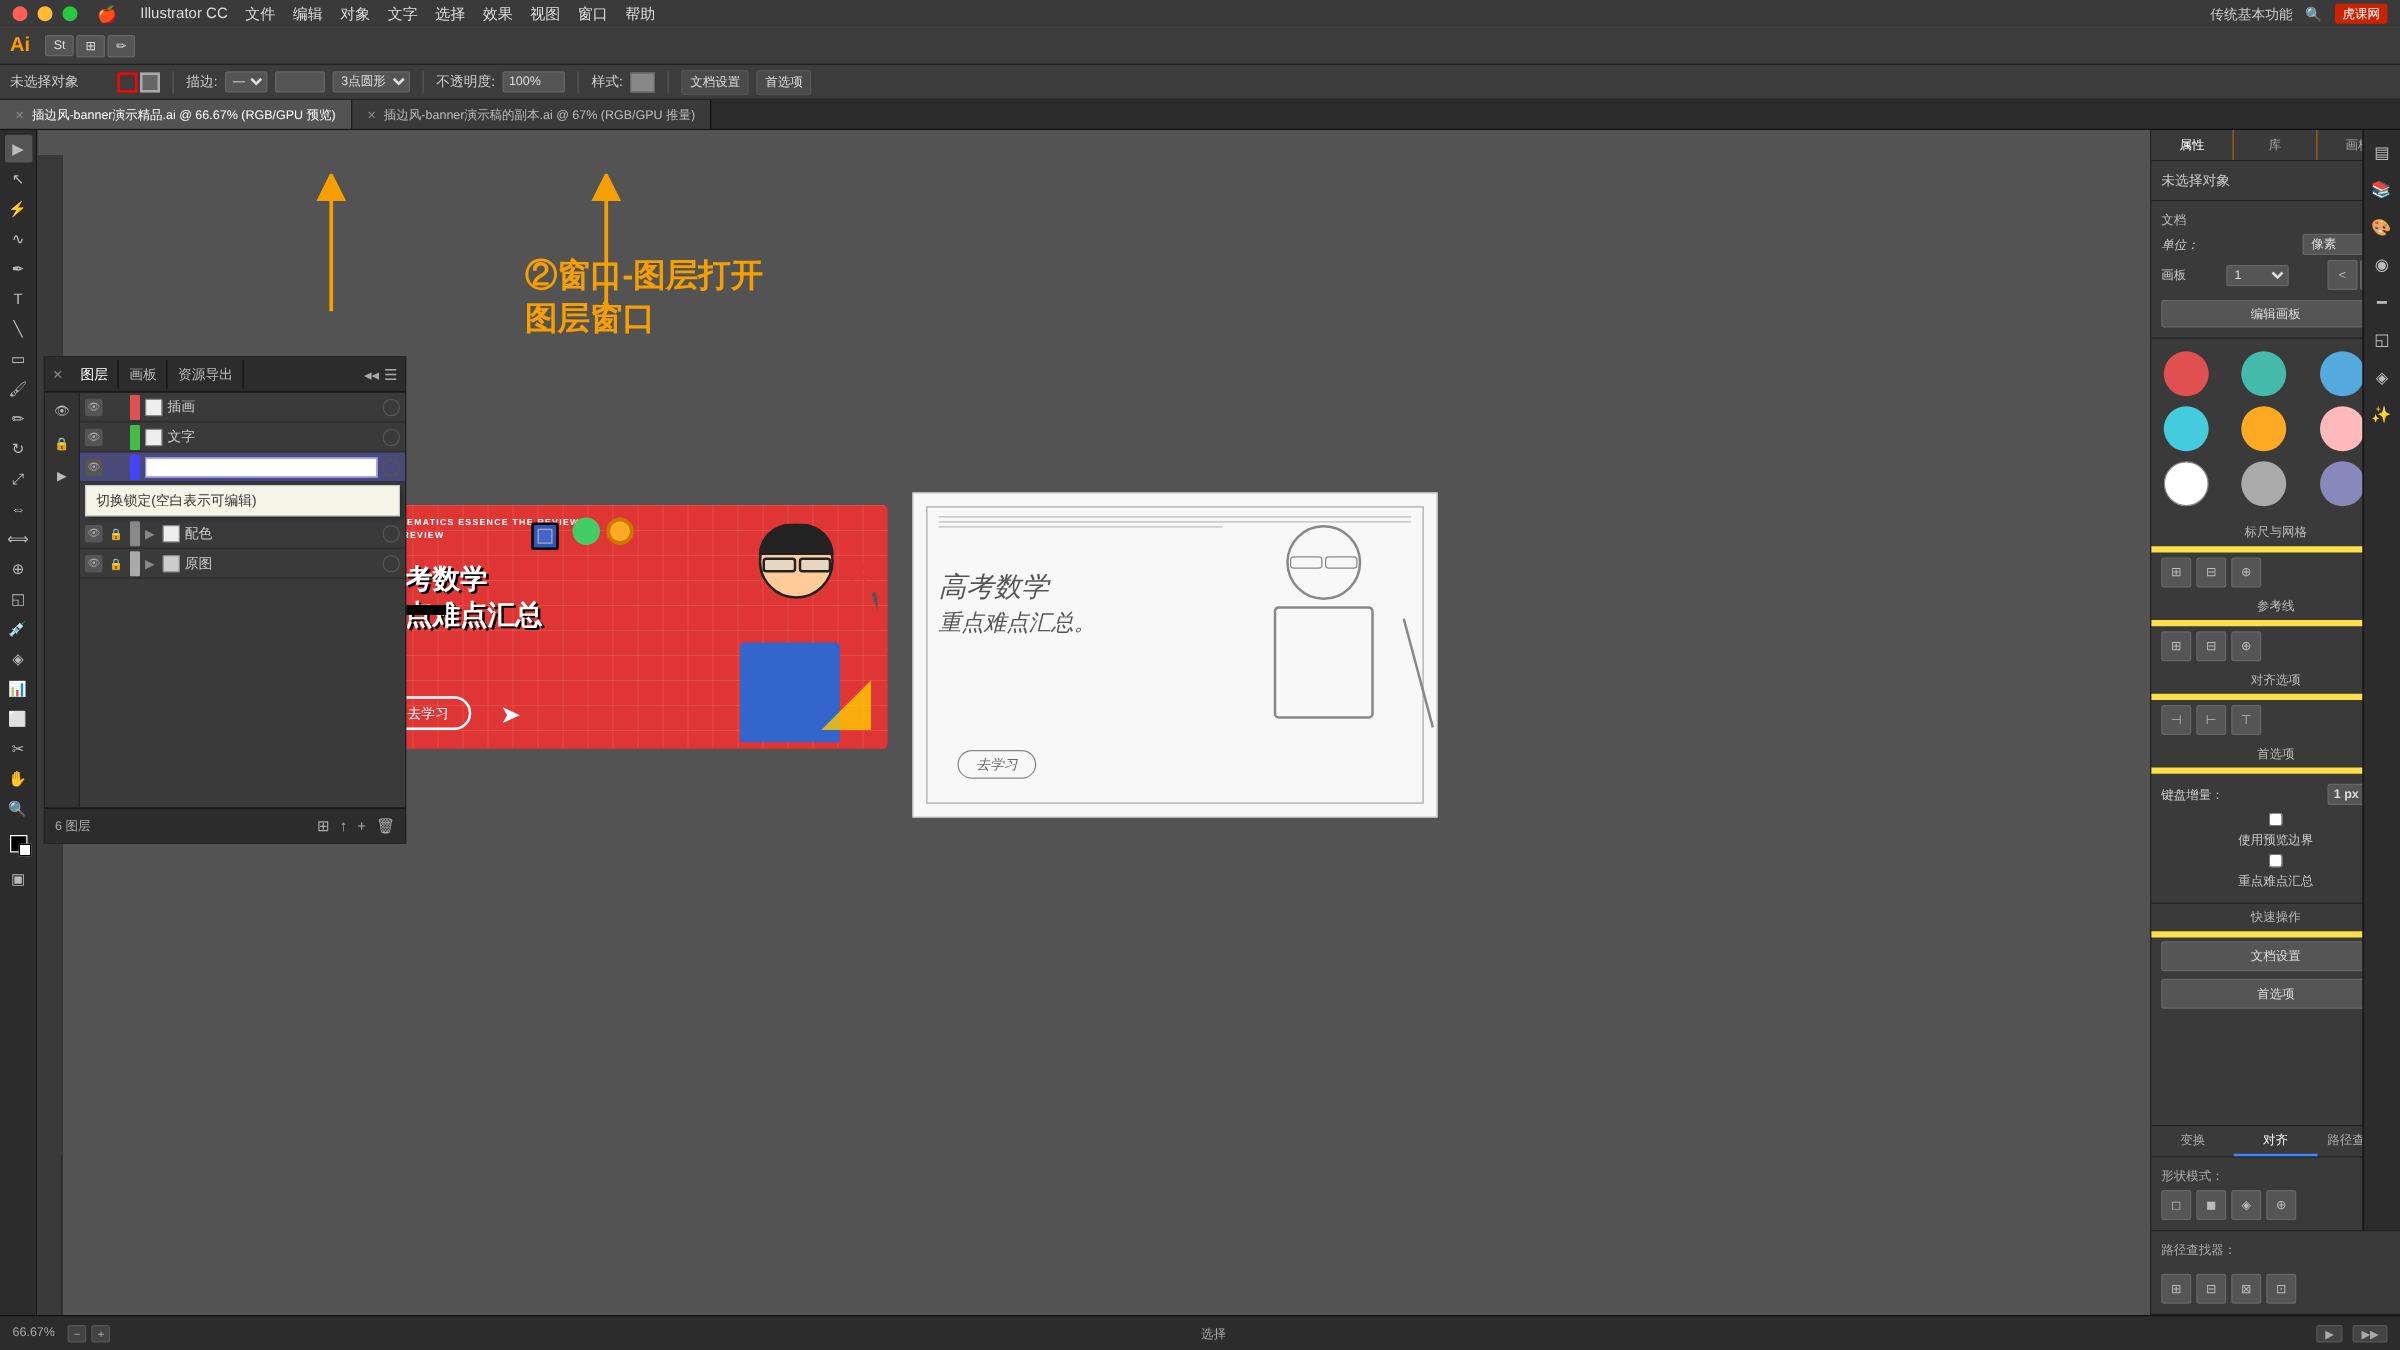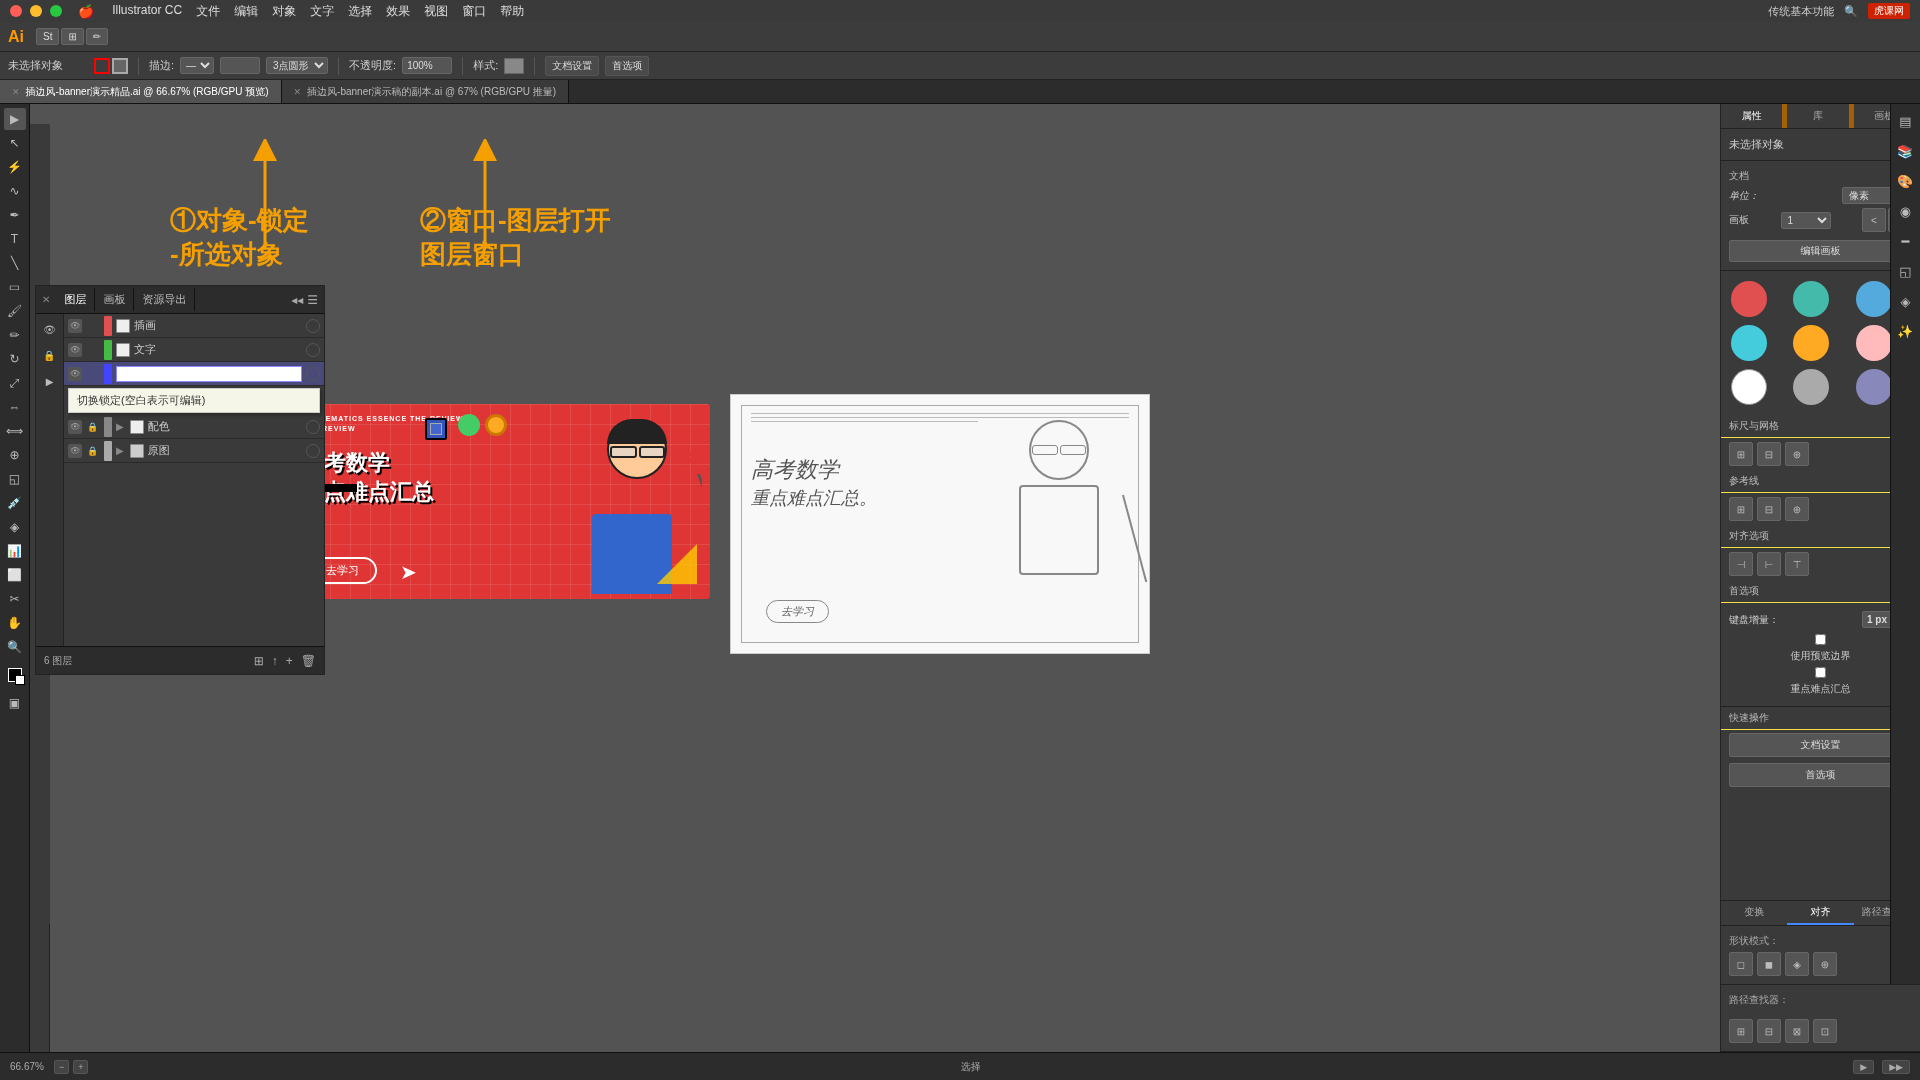--- a/index.html
+++ b/index.html
@@ -176,42 +176,42 @@
       display: flex; flex-direction: column;
       font-size: 11px; color: #ccc;
       overflow: hidden;
     }
     .panel-tabs {
       display: flex; border-bottom: 1px solid #222;
     }
     .panel-tab {
       flex: 1; text-align: center; padding: 5px 0;
       font-size: 10px; cursor: pointer; color: #aaa;
-      border-right: 5px solid #a16207;
+      border-right: 1px solid #a16207;
     }
     .panel-tab.active { color: #fff; background: #3a3a3a; }
     .panel-section { padding: 8px; border-bottom: 1px solid #222; }
     .panel-row { display: flex; align-items: center; justify-content: space-between; margin-bottom: 4px; }
     .panel-row select {
       background: #555; border: 1px solid #666; color: #ddd;
       font-size: 10px; padding: 1px; border-radius: 2px; width: 70px;
     }
     .panel-btn {
       background: #555; border: 1px solid #666; color: #ddd;
       font-size: 10px; padding: 3px 8px; border-radius: 2px; cursor: pointer;
       width: 100%; text-align: center; margin-top: 4px;
     }
     .color-circles {
       display: grid; grid-template-columns: repeat(3, 1fr);
       gap: 8px; padding: 10px;
     }
     .color-circle {
       width: 36px; height: 36px; border-radius: 50%;
     }
-    .panel-section-title { font-size: 10px; color: #bbb; padding: 4px 8px; border-bottom: 1px solid #fde047; }
+    .panel-section-title { font-size: 10px; color: #bbb; padding: 4px 8px; border-bottom: 5px solid #fde047; text-align: center; }
 
     .panel-checkbox-row { display: flex; align-items: center; gap: 4px; padding: 2px 8px; font-size: 10px; flex-direction: column; }
     .panel-checkbox-row input { width: 11px; height: 11px; }
 
     .quick-action-btn {
       background: #555; border: 1px solid #666; color: #ddd;
       font-size: 10px; padding: 4px 8px; border-radius: 2px; cursor: pointer;
       margin: 3px 8px; text-align: center; display: block;
     }
 
@@ -451,24 +451,20 @@
 
 
     <div class="ruler-v">
       <svg width="20" height="800" style="display:block;">
         <rect width="20" height="800" fill="#3a3a3a"></rect>
       </svg>
     </div>
 
     <div class="canvas-content">
 
-      <div class="annotation" style="top: 80px; left: 120px; font-size:26px; line-height:1.3;">
-        <span style="white-space:pre-line;">①对象-锁定
--所选对象</span>
-      </div>
 
       <div class="annotation" style="top: 80px; left: 370px; font-size:26px; line-height:1.3;">
         <span style="white-space:pre-line;">②窗口-图层打开
 图层窗口</span>
       </div>
 
       <svg class="arrow-svg" style="top: 15px; left: 175px; width:80px; height:120px;" viewBox="0 0 80 120">
         <defs>
           <marker id="arrowhead1" markerWidth="8" markerHeight="8" refX="4" refY="4" orient="auto">
             <polygon points="0 0, 8 4, 0 8" fill="#f5a000"></polygon>

